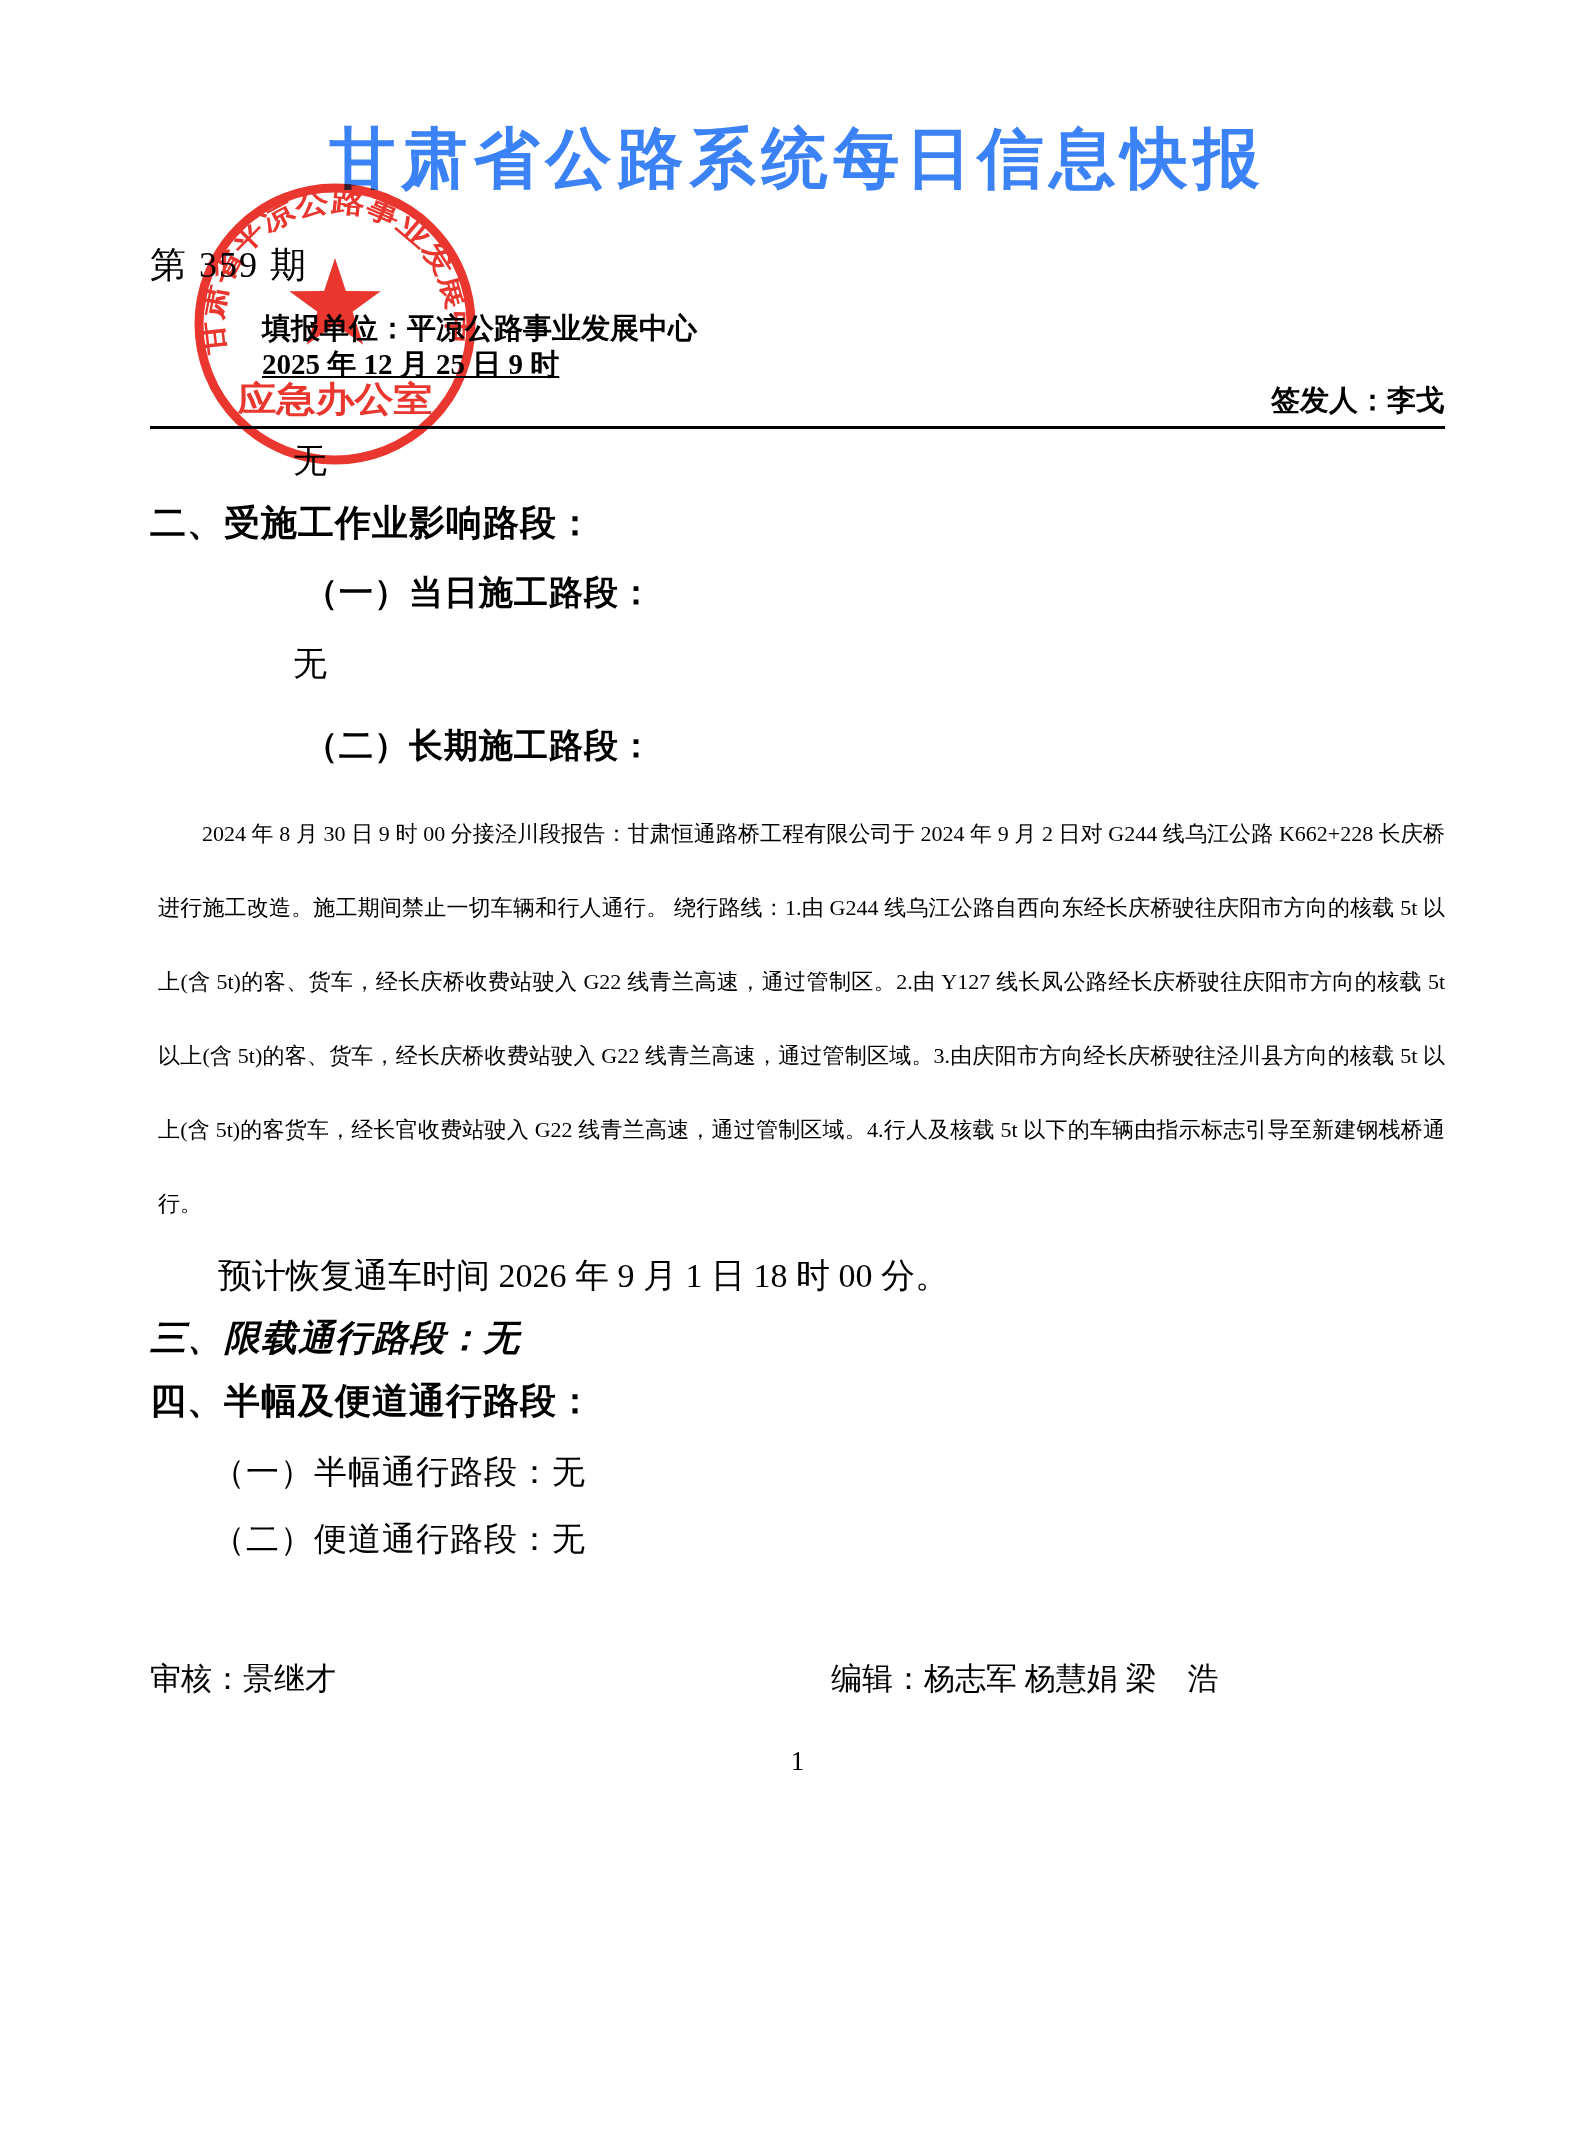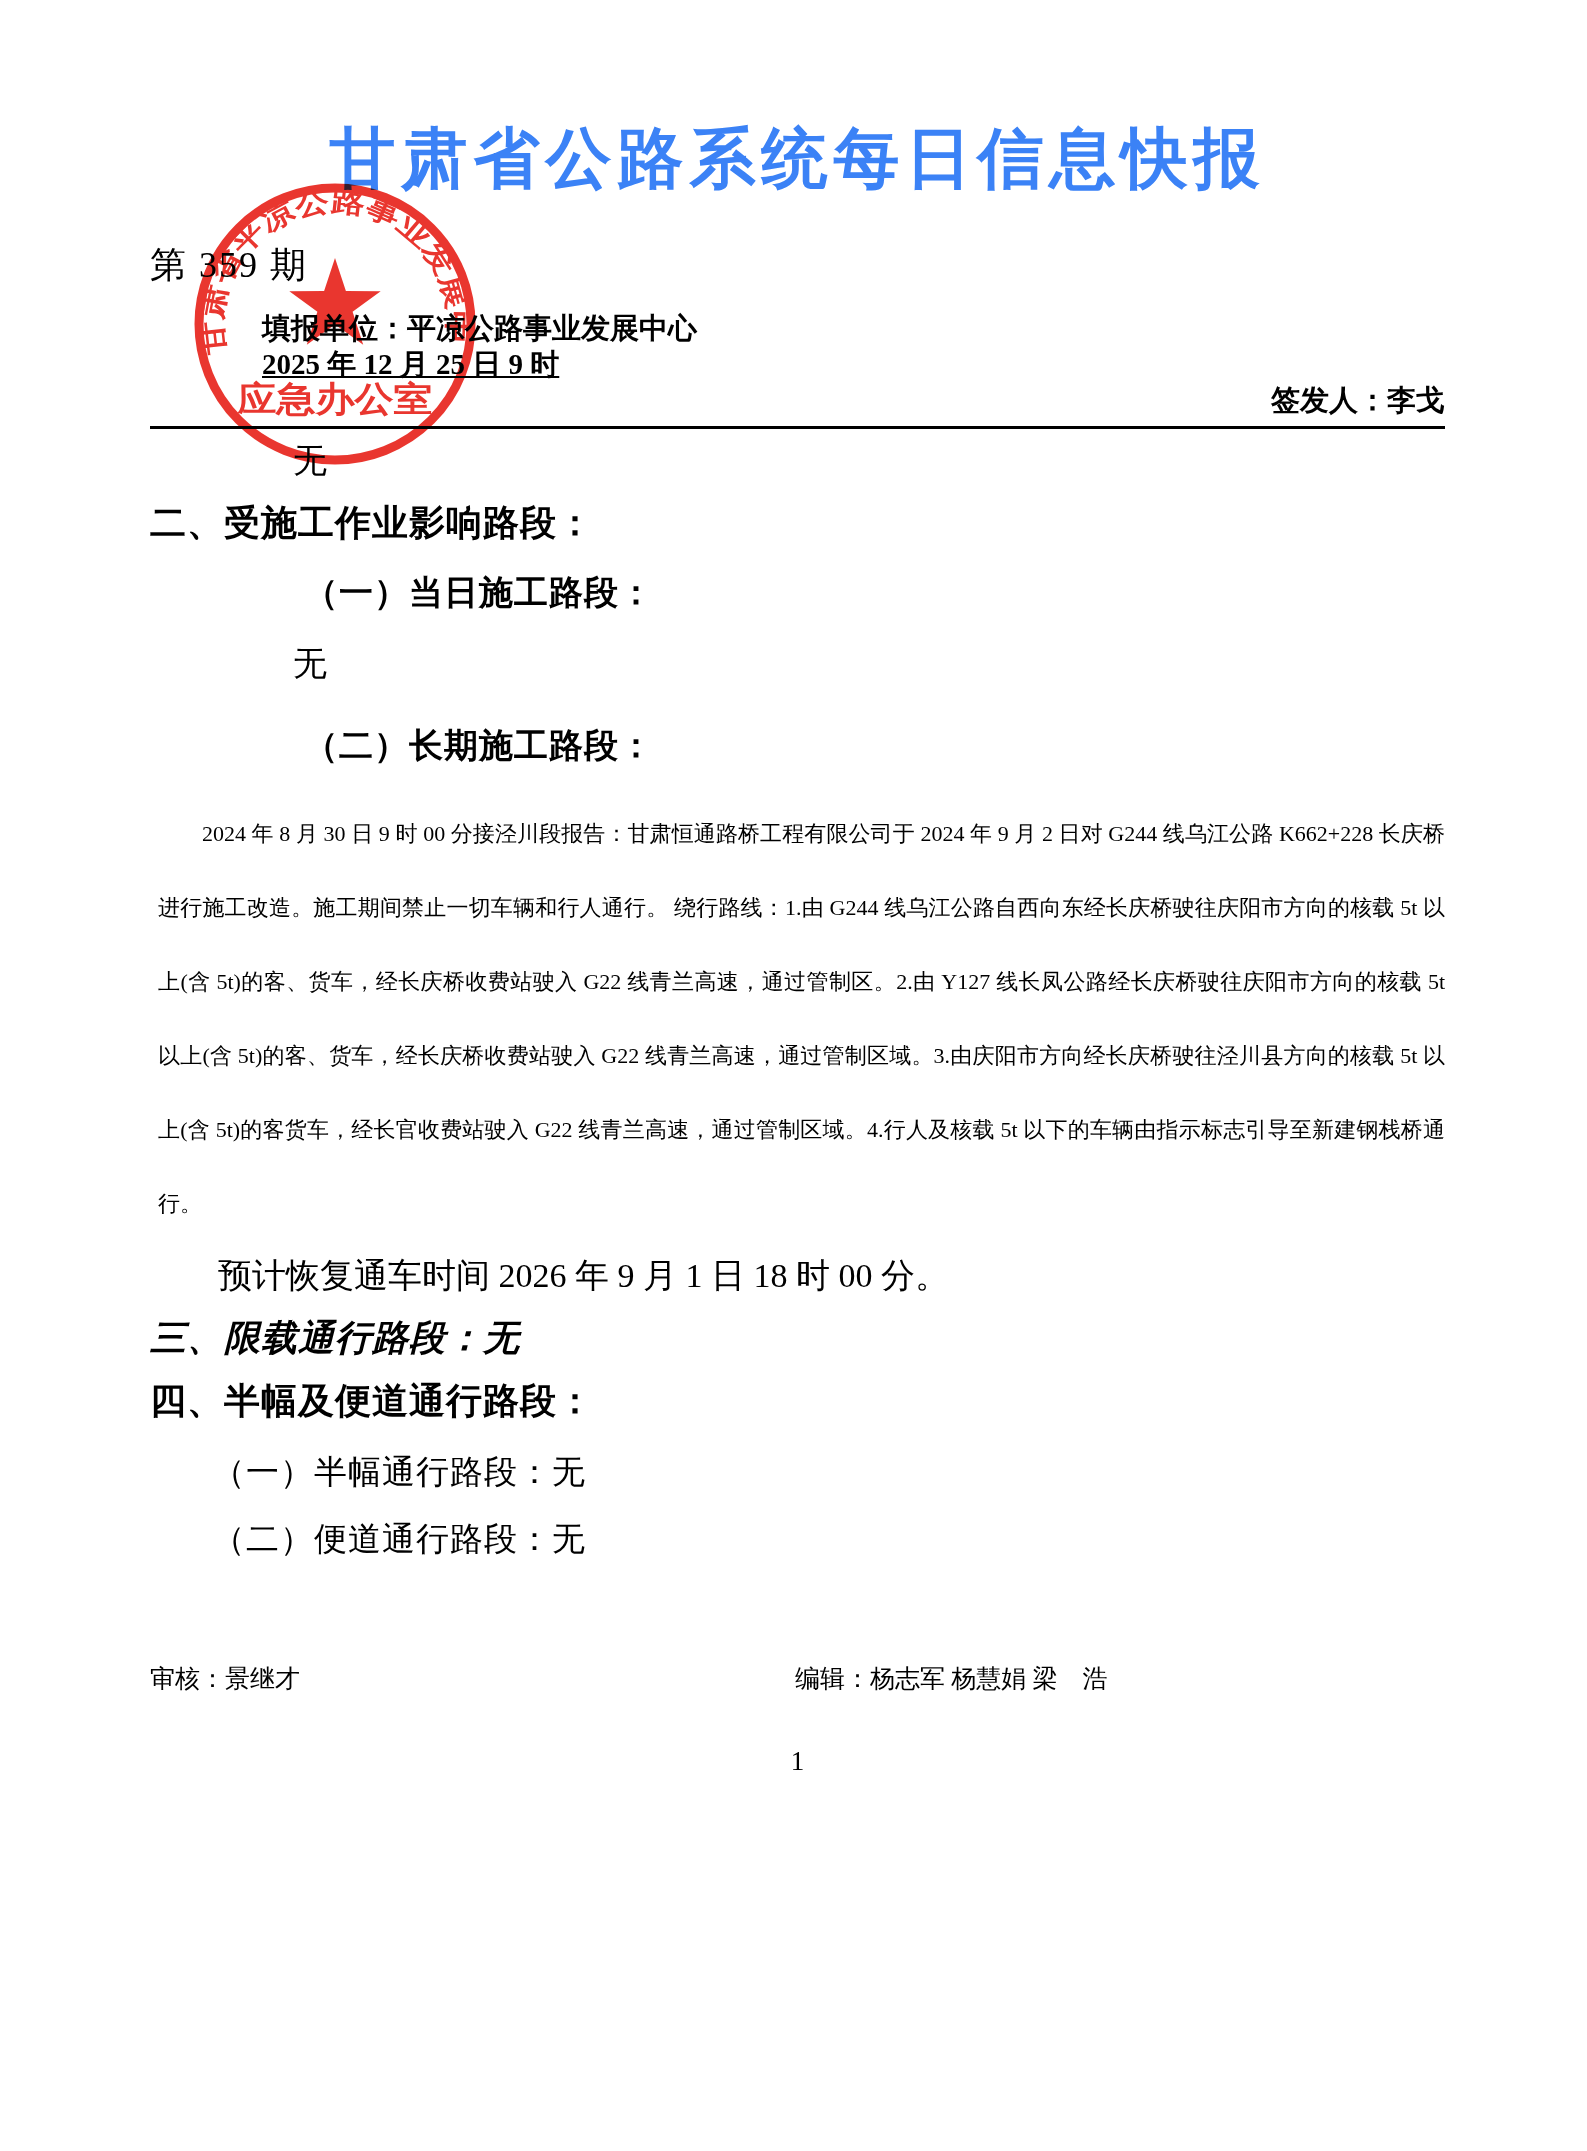--- a/index.html
+++ b/index.html
@@ -88,21 +88,21 @@
   }
   .recovery{
     margin:0;
     font-size:34px;
     line-height:70px;
     text-indent:2em;
   }
   .doc-footer{
     margin-top:97px;
     display:flex;
-    font-size:25px;
+    font-size:31px;
     line-height:40px;
     white-space:nowrap;
   }
   .footer-editors{margin-left:495px;}
   .page-number{
     margin-top:47px;
     text-align:center;
     font-size:27px;
     line-height:30px;
   }

